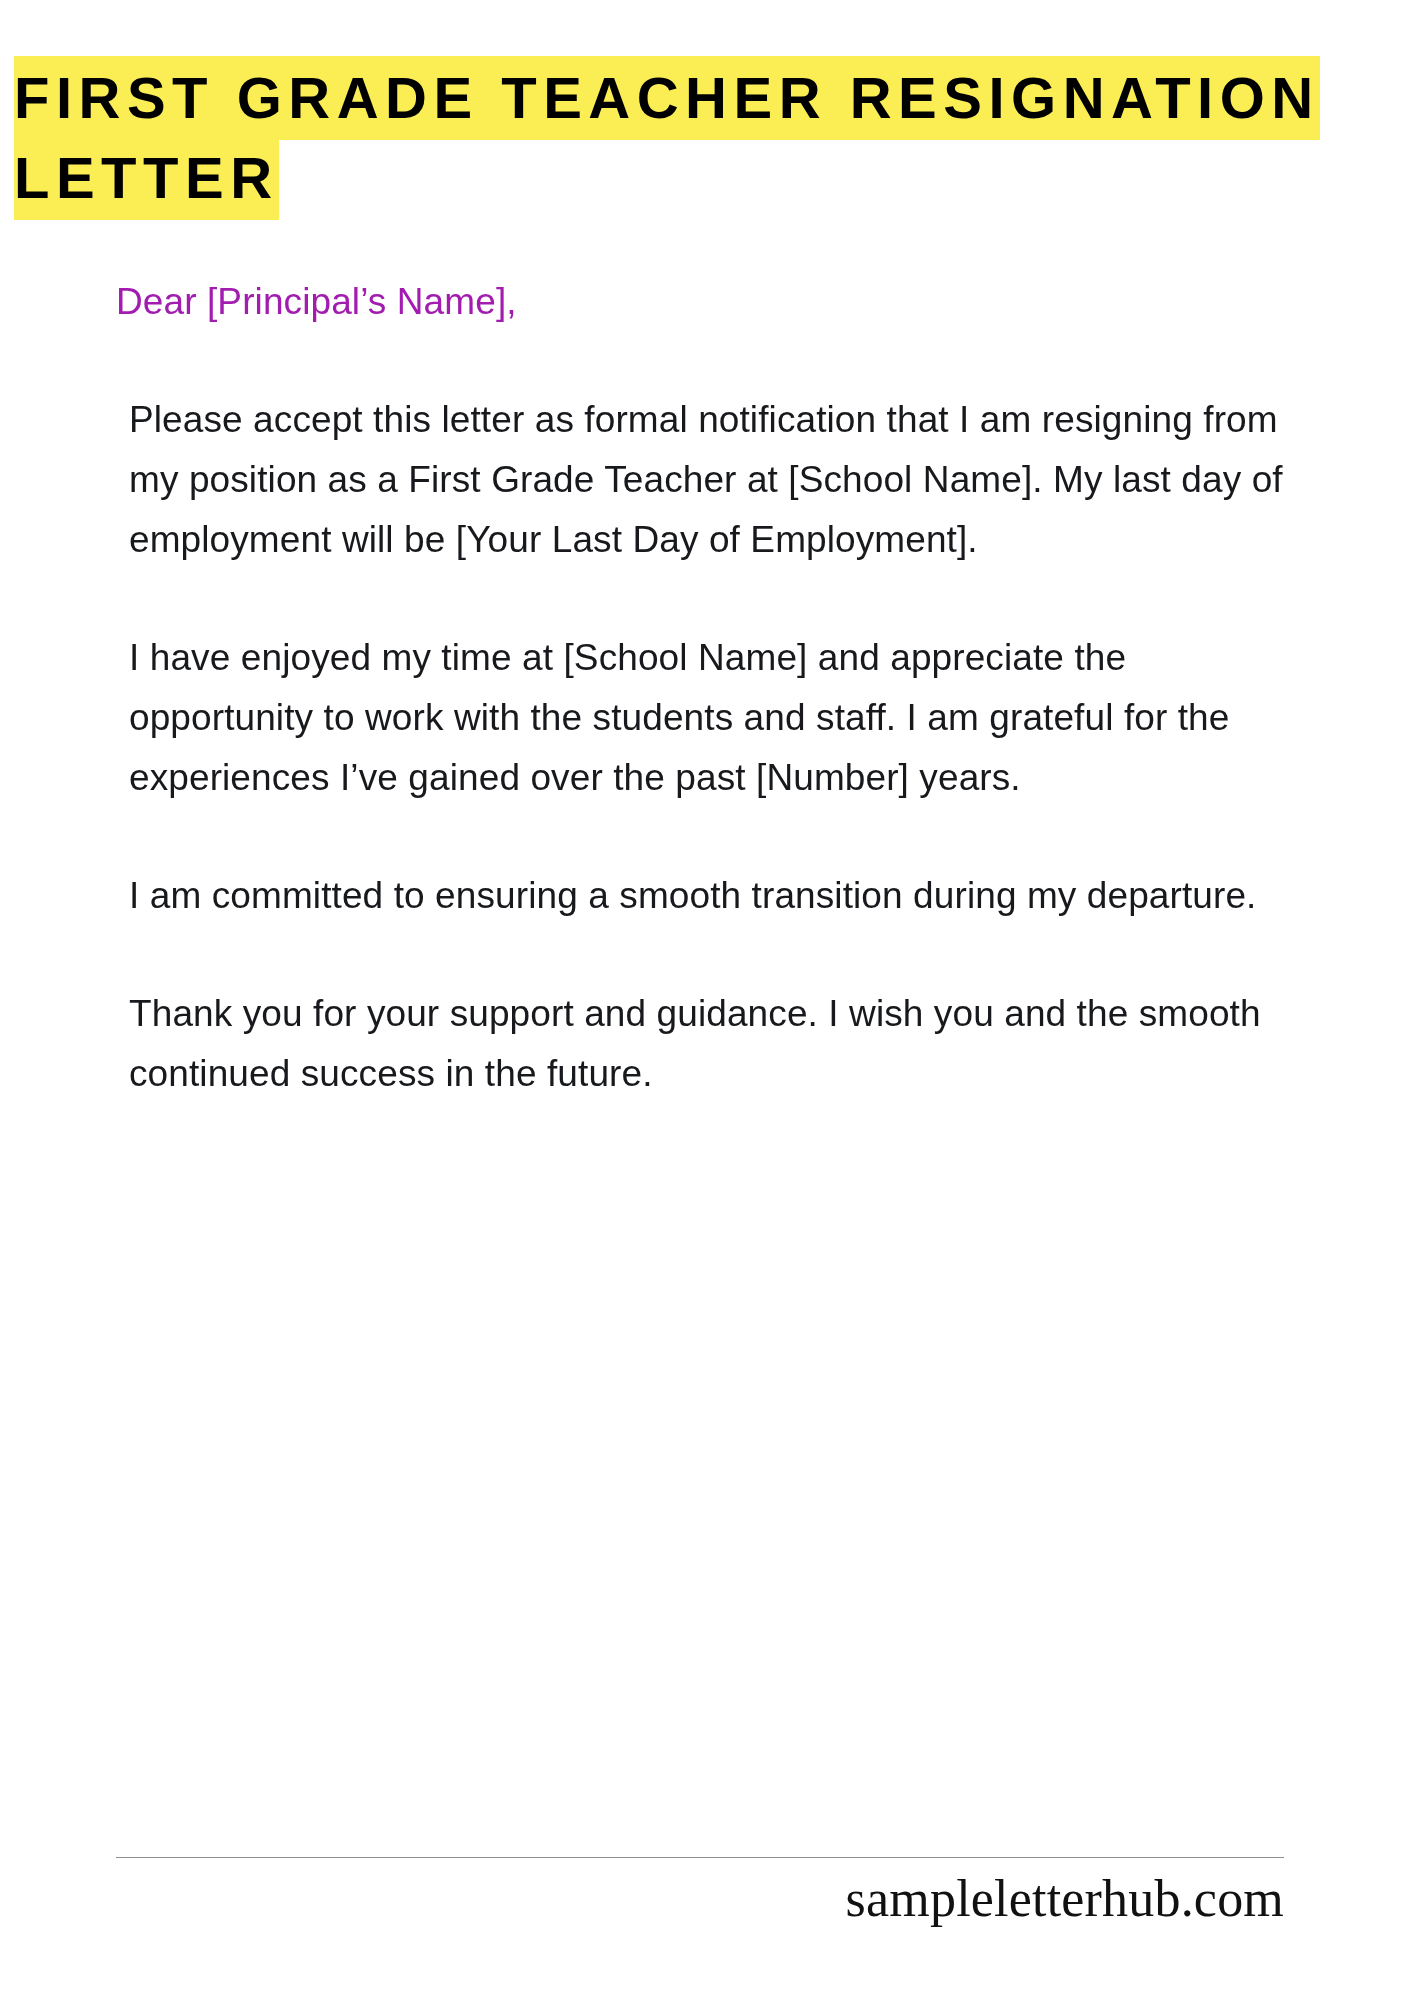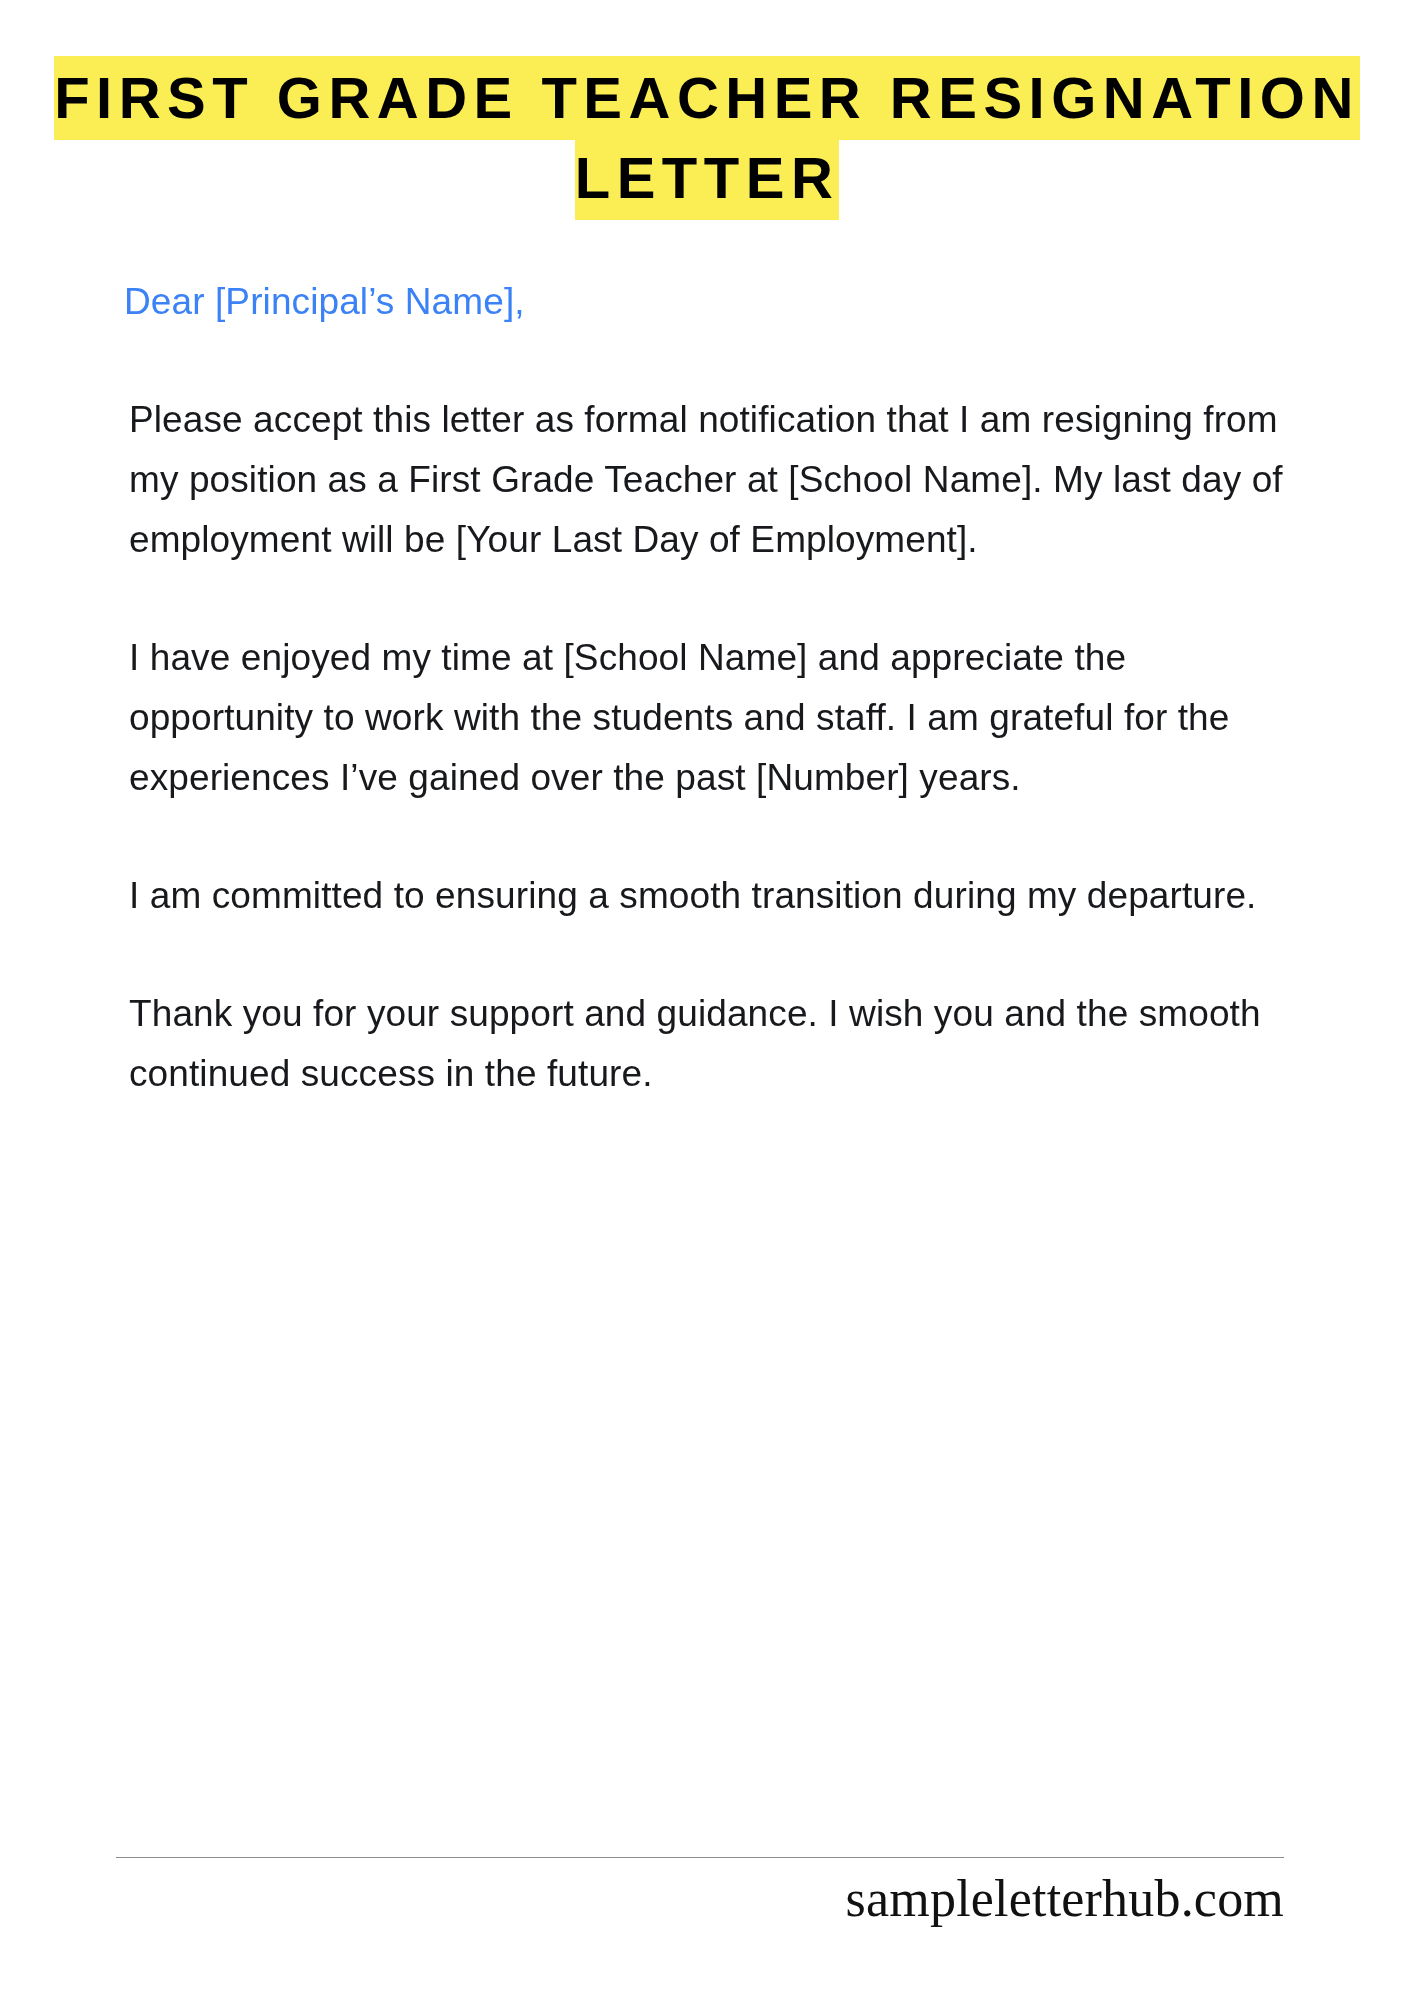--- a/index.html
+++ b/index.html
@@ -21,21 +21,21 @@
     background: #ffffff;
     padding: 0;
   }
 
   
   .title-block {
     position: absolute;
     top: 58px;
     left: 14px;
     width: 1386px;
-    text-align: center;
+    text-align: left;
   }
   .title-text {
     display: inline;
     font-family: "Liberation Sans Narrow", "Liberation Sans", sans-serif;
     font-weight: bold;
     font-size: 58px;
     line-height: 80px;
     letter-spacing: 6.5px;
     color: #000000;
     background-color: #fbee55;
@@ -49,23 +49,23 @@
   
   .body-block {
     position: absolute;
     top: 272px;
     left: 116px;
     width: 1180px;
   }
   .salutation {
     font-size: 37px;
     line-height: 60px;
-    color: #3b82f6;
+    color: #a21caf;
     letter-spacing: 0.1px;
-    margin: 0 0 58px 8px;
+    margin: 0 0 58px 0;
     font-weight: 400;
   }
   .para {
     font-size: 37px;
     line-height: 60px;
     color: #17191c;
     letter-spacing: 0.1px;
     margin: 0 0 58px 13px;
     font-weight: 400;
     white-space: pre-line;

